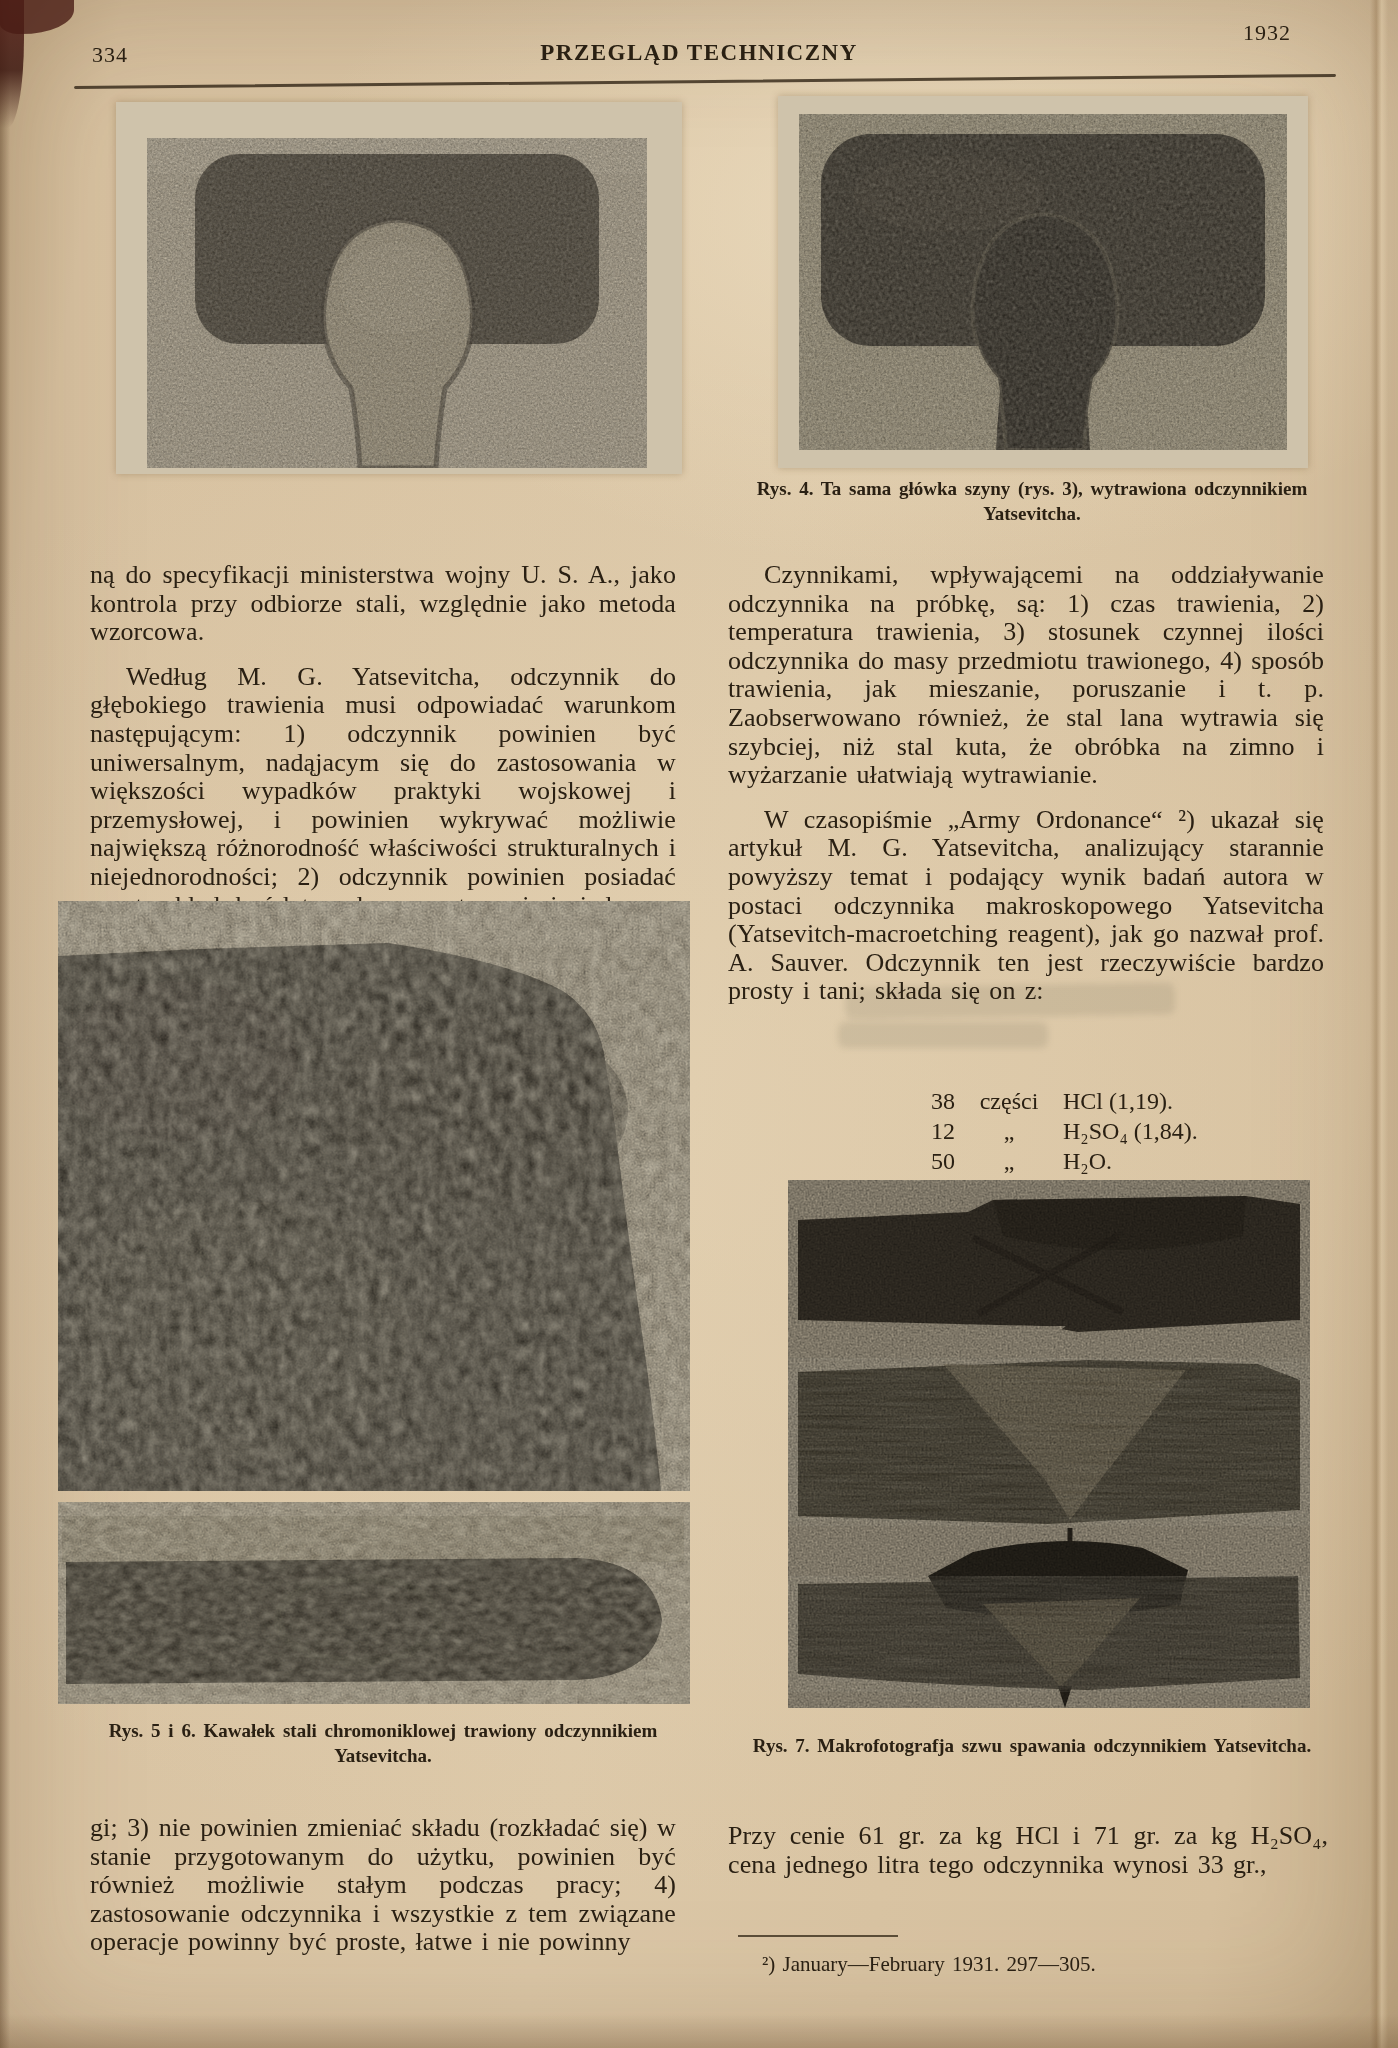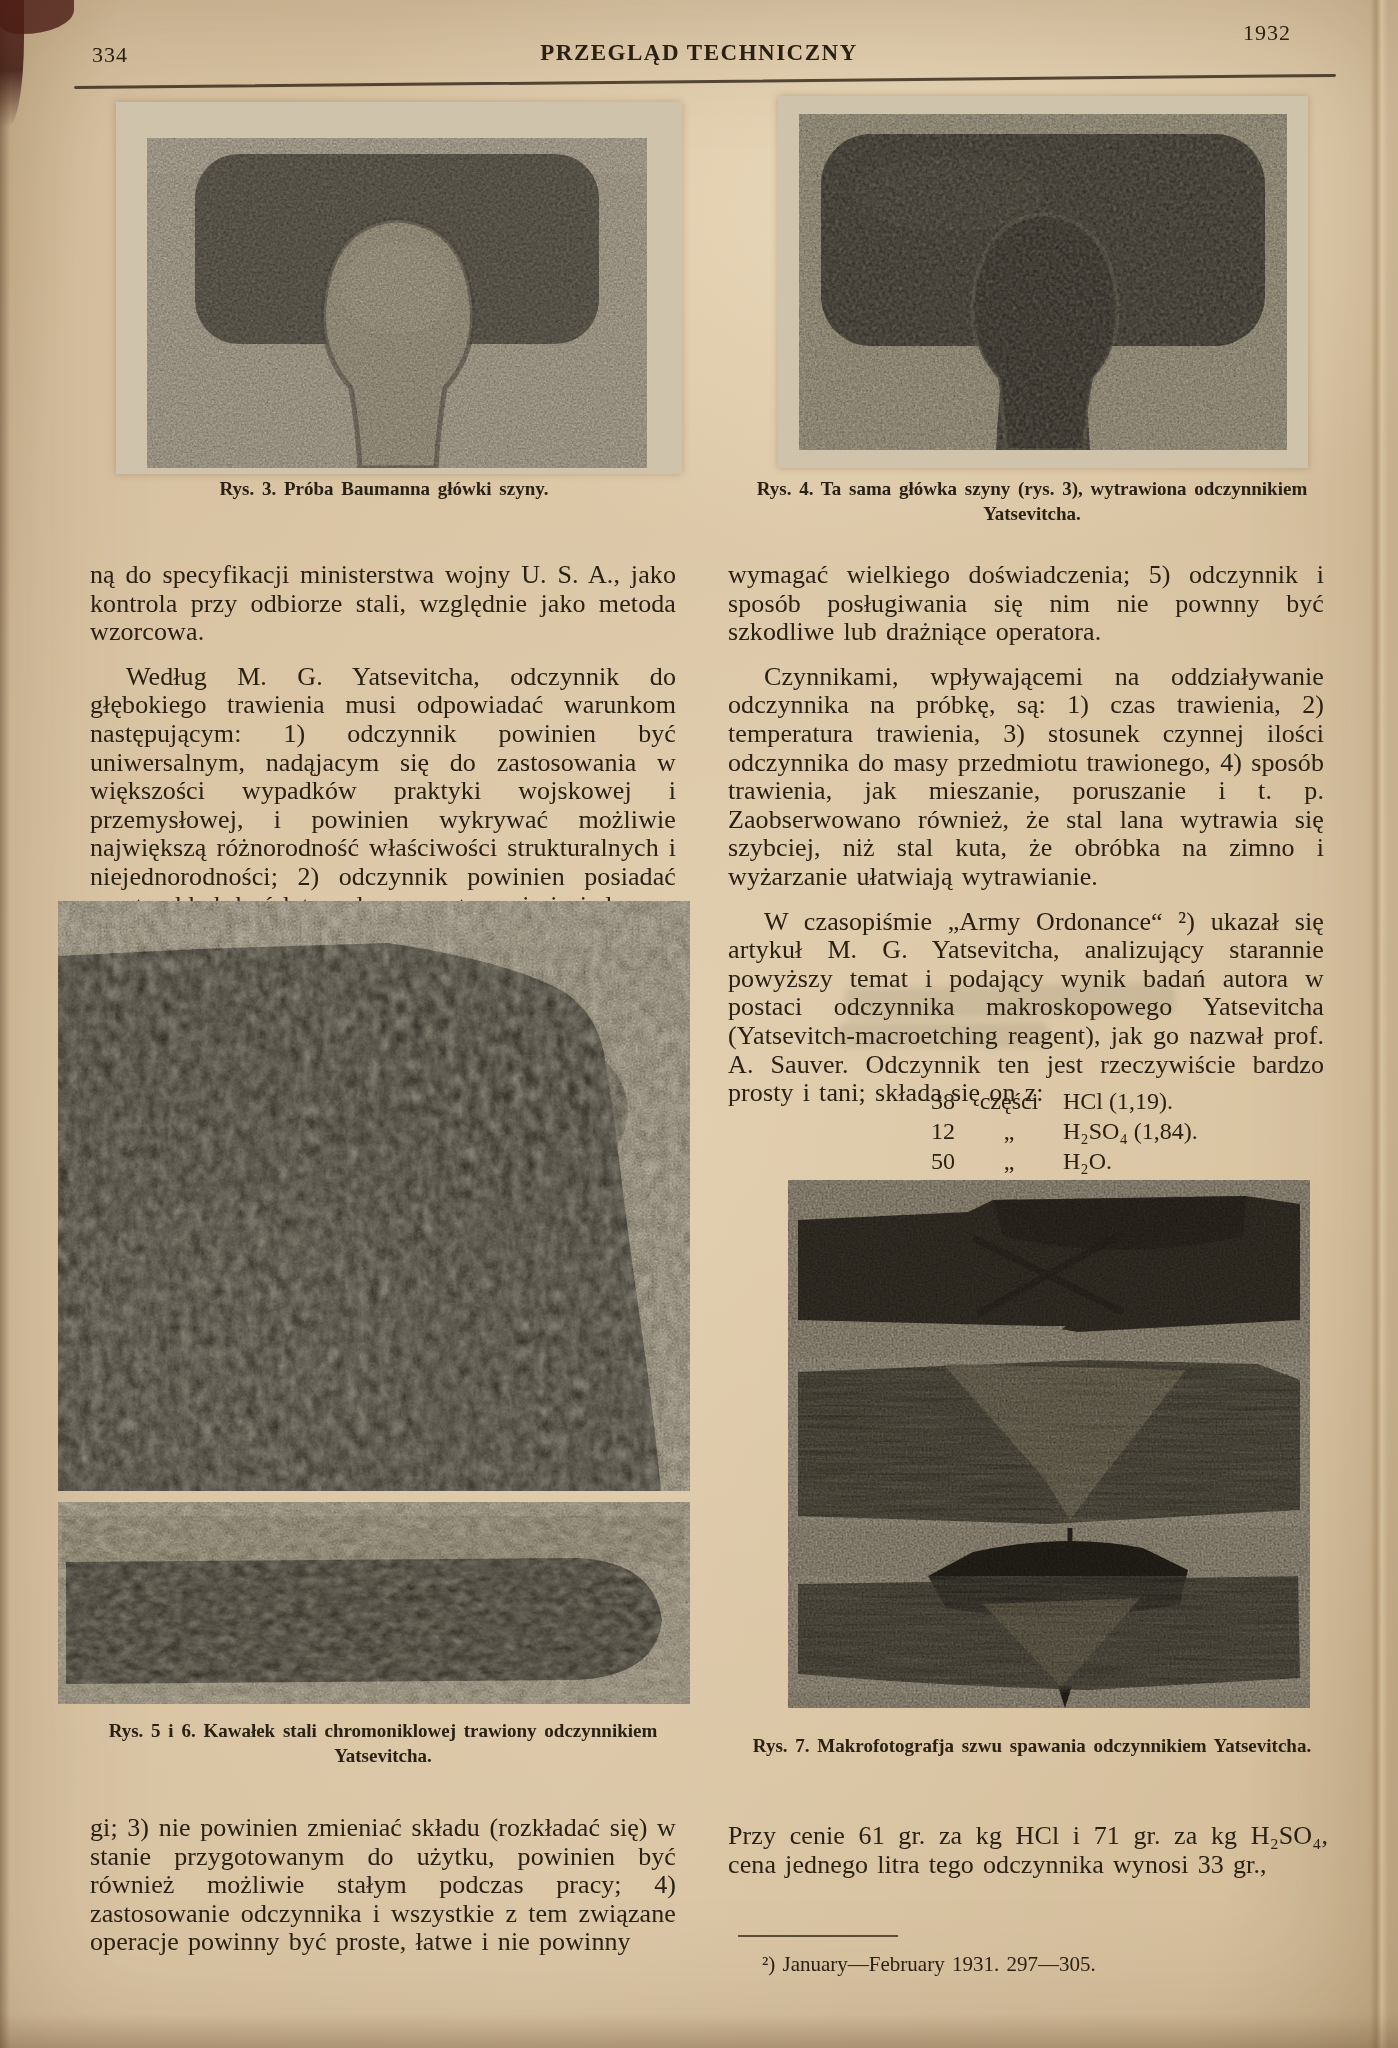--- a/index.html
+++ b/index.html
@@ -79,21 +79,20 @@
       </defs>
       <rect width="500" height="330" fill="#c6baa2"></rect>
       <rect width="500" height="36" fill="#cec2aa" opacity="0.85"></rect>
       <rect x="48" y="16" width="404" height="190" rx="44" fill="#574f41"></rect>
       <path d="M250,82 Q318,86 325,168 Q329,216 298,250 Q291,292 289,330 L213,330 Q211,292 204,250 Q173,216 177,168 Q184,86 250,82 Z" fill="#b5a98f" stroke="#3e372c" stroke-opacity="0.55" stroke-width="5"></path>
       <ellipse cx="250" cy="150" rx="55" ry="46" fill="#c2b69b" opacity="0.5"></ellipse>
       <rect width="500" height="330" filter="url(#g3)" opacity="0.55"></rect>
       <rect width="500" height="330" filter="url(#g3l)" opacity="0.35"></rect>
     </svg>
   </div>
-  <div class="abs caption" style="left:74px; top:476px; width:620px;">Rys. 3.  Próba Baumanna główki szyny.</div>
 
   <div class="abs body-text" style="left:74px; top:545px; width:618px;">
     <p>ną do specyfikacji ministerstwa wojny U. S. A., jako kontrola przy odbiorze stali, względnie jako metoda wzorcowa.</p>
     <p class="indent">Według M. G. Yatsevitcha, odczynnik do głębokiego trawienia musi odpowiadać warunkom następującym: 1) odczynnik powinien być uniwersalnym, nadąjacym się do zastosowania w większości wypadków praktyki wojskowej i przemysłowej, i powinien wykrywać możliwie największą różnorodność właściwości strukturalnych i niejednorodności; 2) odczynnik powinien posiadać prosty skład, być łatwy do przygotowania i niedro-</p>
   </div>
 
   <svg class="photo abs" style="left:58px; top:901px;" width="632" height="590" viewBox="0 0 632 590">
     <defs>
       <filter id="g5" x="0" y="0" width="100%" height="100%">
         <feTurbulence type="fractalNoise" baseFrequency="0.5" numOctaves="4" seed="11" stitchTiles="stitch"></feTurbulence>
@@ -157,21 +156,20 @@
       <path d="M206,226 Q200,280 197,336 L291,336 Q288,280 281,226 Z" fill="#3a342a"></path>
       <path d="M244,100 Q310,106 318,186 Q322,234 294,264 Q287,302 285,336 L207,336 Q205,302 199,264 Q170,234 174,186 Q182,106 244,100 Z" fill="#2e2921" stroke="#958a70" stroke-opacity="0.3" stroke-width="4"></path>
       <ellipse cx="150" cy="80" rx="95" ry="38" fill="#6e6450" opacity="0.14"></ellipse>
       <rect width="488" height="336" filter="url(#g4)" opacity="0.6"></rect>
       <rect width="488" height="336" filter="url(#g4l)" opacity="0.4"></rect>
     </svg>
   </div>
   <div class="abs caption" style="left:740px; top:476px; width:584px;">Rys. 4.  Ta sama główka szyny (rys. 3), wytrawiona odczynnikiem Yatsevitcha.</div>
 
   <div class="abs body-text" style="left:712px; top:545px; width:628px;">
-    <p>wymagać wielkiego doświadczenia; 5) odczynnik i sposób posługiwania się nim nie pownny być szkodliwe lub drażniące operatora.</p>
     <p class="indent">Czynnikami, wpływającemi na oddziaływanie odczynnika na próbkę, są: 1) czas trawienia, 2) temperatura trawienia, 3) stosunek czynnej ilości odczynnika do masy przedmiotu trawionego, 4) sposób trawienia, jak mieszanie, poruszanie i t. p. Zaobserwowano również, że stal lana wytrawia się szybciej, niż stal kuta, że obróbka na zimno i wyżarzanie ułatwiają wytrawianie.</p>
     <p class="indent">W czasopiśmie „Army Ordonance“ ²) ukazał się artykuł M. G. Yatsevitcha, analizujący starannie powyższy temat i podający wynik badań autora w postaci odczynnika makroskopowego Yatsevitcha (Yatsevitch-macroetching reagent), jak go nazwał prof. A. Sauver. Odczynnik ten jest rzeczywiście bardzo prosty i tani; składa się on z:</p>
   </div>
 
   <div class="abs recipe" style="left:905px; top:1086px;">
     <div>
       <span class="qty">38</span>
       <span class="unit">części</span>
       <span class="chem">HCl (1,19).</span>
     </div>

